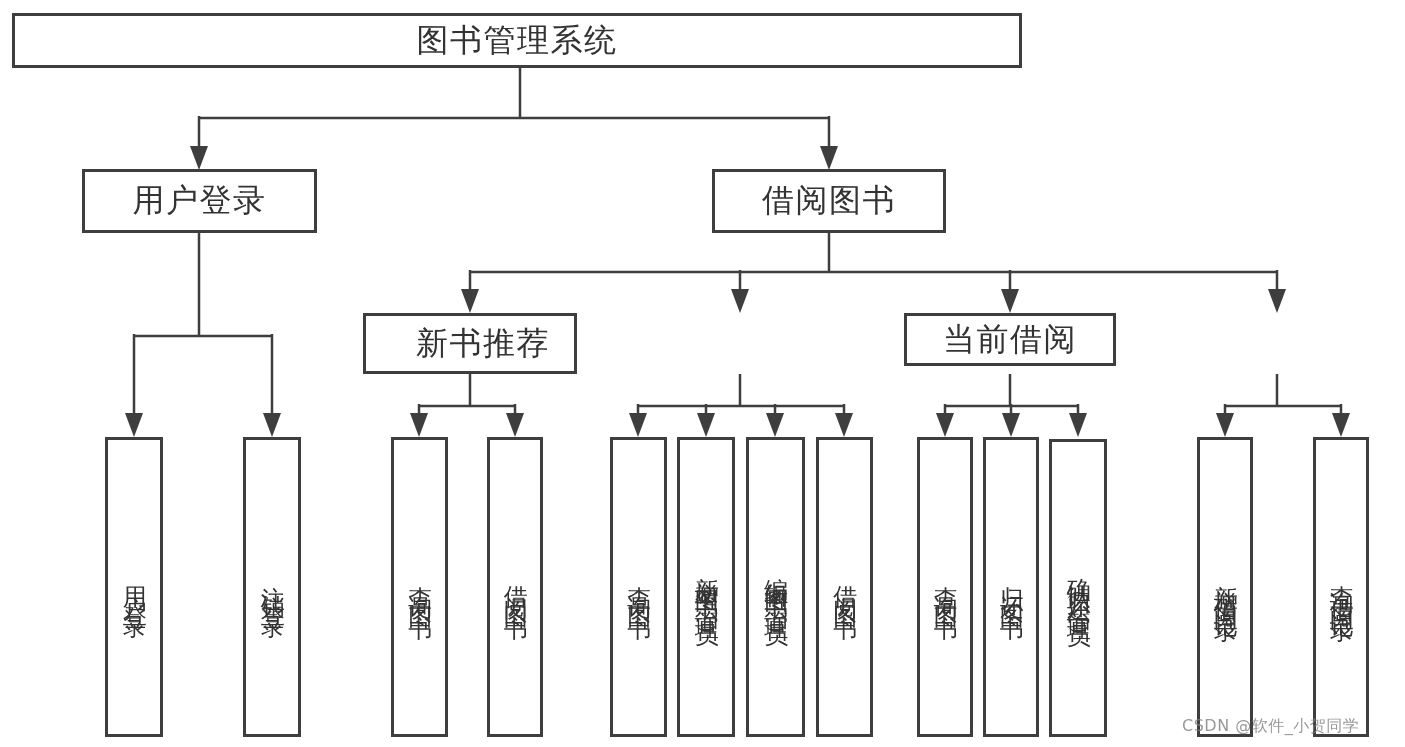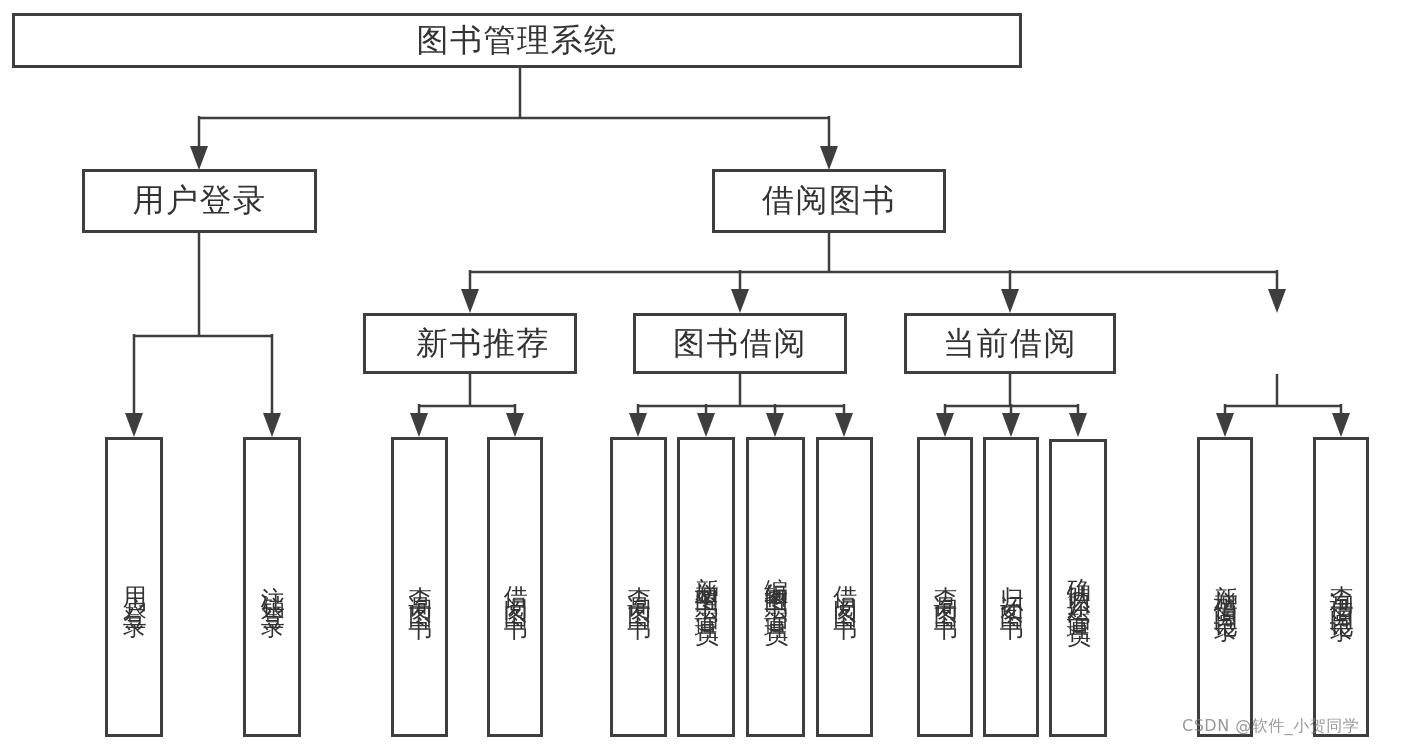--- a/index.html
+++ b/index.html
@@ -80,22 +80,21 @@
       <polygon points="1332,413 1350,413 1341,437"></polygon>
     </g>
   </svg>
 
   <div class="box hbox" style="left:12px;top:13px;width:1010px;height:55px;">图书管理系统</div>
 
   <div class="box hbox" style="left:82px;top:169px;width:235px;height:64px;">用户登录</div>
   <div class="box hbox" style="left:712px;top:169px;width:234px;height:64px;">借阅图书</div>
 
   <div class="box hbox" style="left:363px;top:313px;width:214px;height:61px;padding-left:26px;">新书推荐</div>
-  <div class="box hbox" style="left:633px;top:313px;width:214px;height:61px;">图书借阅</div>
-  <div class="box hbox" style="left:904px;top:313px;width:212px;height:61px;">当前借阅</div>
+  <div class="box hbox" style="left:904px;top:313px;width:212px;height:53px;">当前借阅</div>
 
   <div class="box vbox" style="left:105px;top:437px;width:58px;height:300px;">
     <span>用户登录</span>
   </div>
   <div class="box vbox" style="left:243px;top:437px;width:58px;height:300px;">
     <span>注销登录</span>
   </div>
 
   <div class="box vbox" style="left:391px;top:437px;width:57px;height:300px;">
     <span>查询图书</span>

